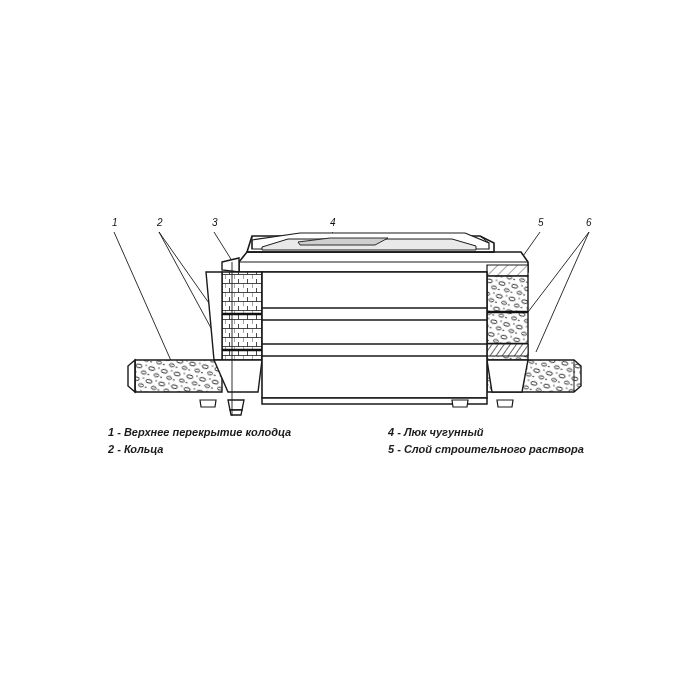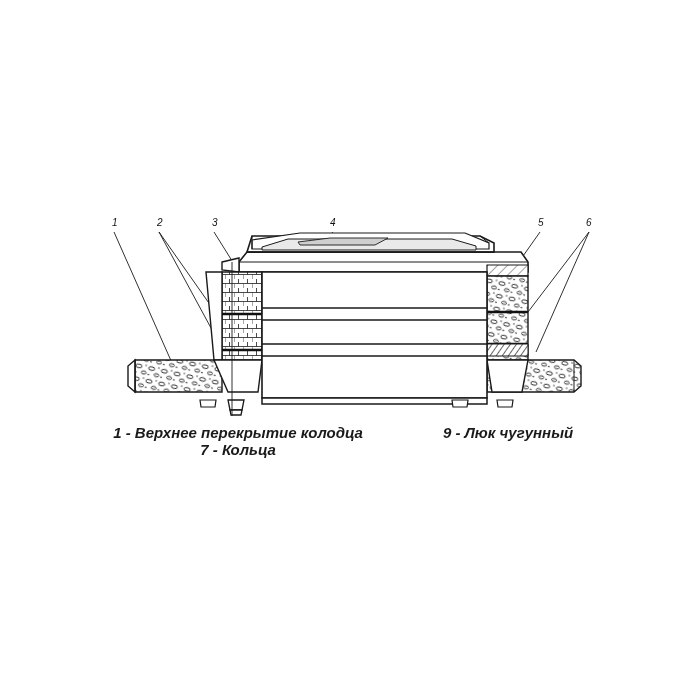--- a/index.html
+++ b/index.html
@@ -38,27 +38,26 @@
     width: 520px;
     display: flex;
     flex-direction: row;
     gap: 0px;
   }
   .legend-col {
     width: 260px;
   }
   .legend-row {
     font-family: "Liberation Sans", sans-serif;
-    font-size: 15px;
+    font-size: 11px;
     font-style: italic;
     font-weight: bold;
     color: #1a1a1a;
     line-height: 17px;
     white-space: nowrap;
-    text-align: center;
   }
   .legend-col.right .legend-row {
     padding-left: 20px;
   }
   .callout-num {
     font-family: "Liberation Sans", sans-serif;
     font-size: 10px;
     font-style: italic;
     fill: #111111;
   }
@@ -180,20 +179,21 @@
         <text class="callout-num" x="330" y="226">4</text>
         <text class="callout-num" x="538" y="226">5</text>
         <text class="callout-num" x="586" y="226">6</text>
       </g>
     </svg>
   </div>
 
   <div class="legend">
     <div class="legend-col left">
       <div class="legend-row">1 - Верхнее перекрытие колодца</div>
-      <div class="legend-row">7 - Кольца</div>
+      <div class="legend-row">2 - Кольца</div>
     </div>
     <div class="legend-col right">
-      <div class="legend-row">9 - Люк чугунный</div>
+      <div class="legend-row">4 - Люк чугунный</div>
+      <div class="legend-row">5 - Слой строительного раствора</div>
     </div>
   </div>
 
 </div>
 
 </body></html>

